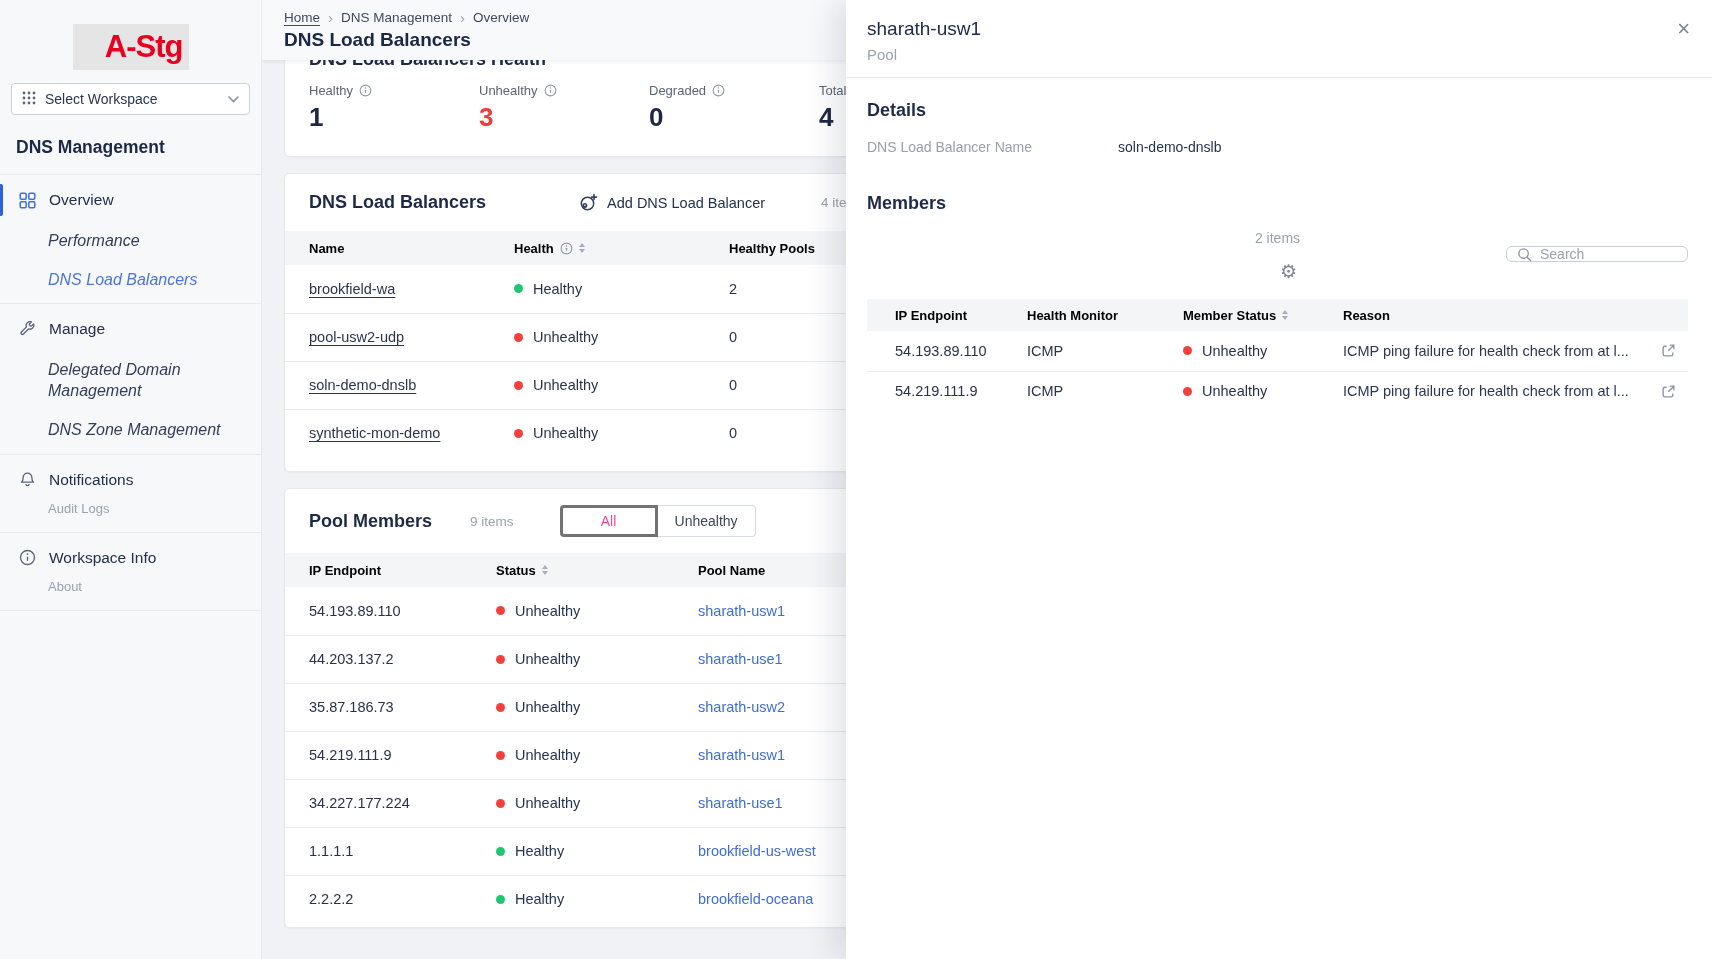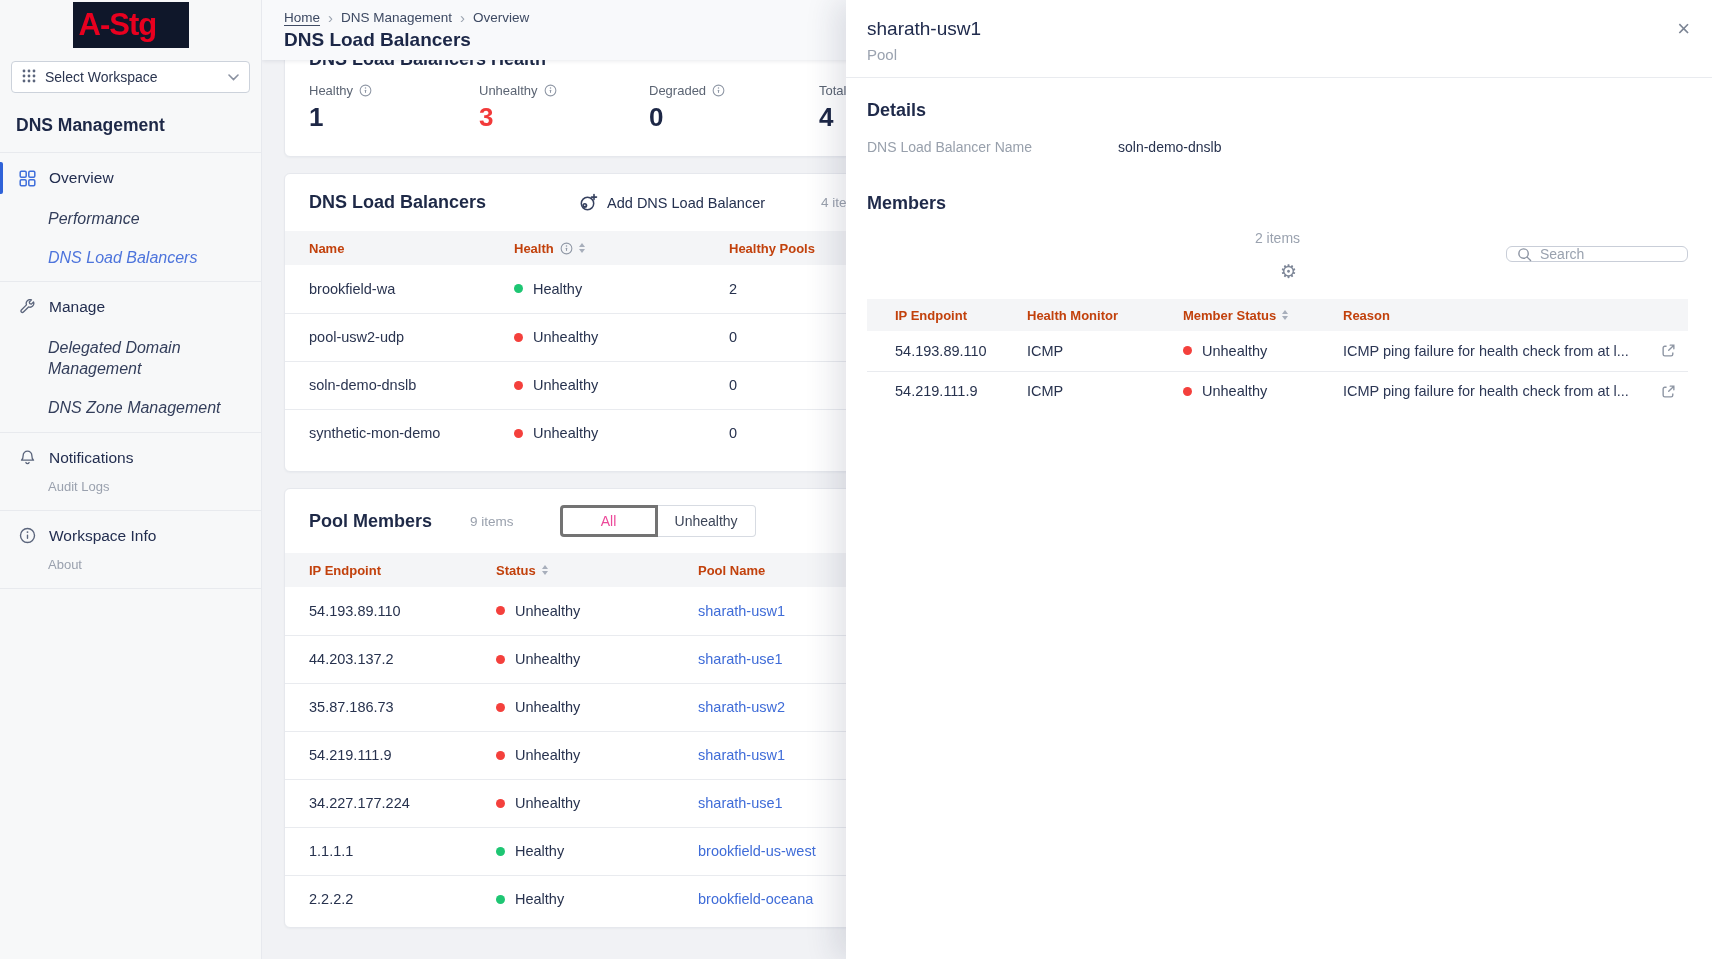--- a/index.html
+++ b/index.html
@@ -2,21 +2,21 @@
 <html><head>
 <meta charset="utf-8">
 <style>
   * { margin:0; padding:0; box-sizing:border-box; }
   html,body { width:1712px; height:959px; }
   body { font-family:"Liberation Sans", "DejaVu Sans", sans-serif; background:#f1f2f5; color:#2a3450; }
   .app { position:relative; width:1712px; height:959px; overflow:hidden; }
 
   
   .sidebar { position:absolute; left:0; top:0; bottom:0; width:262px; background:#f7f8f9; border-right:1px solid #e7e9ee; z-index:20; }
-  .logo-box { width:116px; margin:2px auto 0; background:#0f172a; text-align:left; padding:5px 6px; }
+  .logo-box { width:116px; margin:24px auto 0; background:#e5e5e5; text-align:right; padding:5px 6px; }
   .logo-box span { font-size:31px; font-weight:800; color:#e8001f; letter-spacing:-1px; }
   .ws-select { display:flex; align-items:center; gap:9px; width:calc(100% - 22px); margin:13px 11px 0; height:32px;
     background:#fff; border:1px solid #ccd2db; border-radius:4px; padding:0 10px; font-size:14px; color:#2b3550; cursor:pointer; }
   .ws-select .grow { flex:1; text-align:left; font-family:inherit; }
   .product-title { font-size:17.5px; font-weight:700; color:#1d2847; margin:22px 16px 16px; }
   .sb-divider { border-top:1px solid #e8eaee; margin:4px 0; }
   .nav-section { position:relative; display:flex; align-items:center; gap:13px; padding:12px 16px 12px 19px; font-size:15.5px; color:#232e50; cursor:pointer; }
   .nav-section .active-bar { position:absolute; left:0; top:5px; bottom:5px; width:3px; background:#2f62d8; border-radius:0 2px 2px 0; }
   .nav-section .sb-icon { color:#5b657c; display:inline-flex; }
   .nav-section.current .sb-icon { color:#3f6edb; }
@@ -43,34 +43,34 @@
   .card-title { font-size:18px; font-weight:600; color:#1e2947; }
   .stats-row { display:flex; margin-top:12px; }
   .stat { width:170px; }
   .stat-label { display:flex; align-items:center; gap:6px; font-size:13px; color:#5b6473; height:16px; }
   .stat-value { margin-top:4px; font-size:26px; line-height:30px; font-weight:700; color:#1d2746; }
   .stat-value.danger { color:#f23a3a; }
   .info-icon { color:#8f97a5; display:inline-flex; }
 
   
   table { border-collapse:collapse; width:100%; table-layout:fixed; }
-  thead th { background:#f4f5f7; font-size:13px; font-weight:700; color:#c2410c; text-align:left; height:34px; padding:0; }
+  thead th { background:#f4f5f7; font-size:13px; font-weight:700; color:#000000; text-align:left; height:34px; padding:0; }
   tbody td { font-size:14.5px; color:#27324e; height:48px; padding:0; border-top:1px solid #e9ebef; }
   tbody tr:first-child td { border-top:none; }
   .th-inner { display:flex; align-items:center; gap:6px; }
   .pad-first { padding-left:24px; }
   .sort { display:inline-flex; flex-direction:column; gap:2px; }
   .sort i { display:block; width:0; height:0; border-left:3.5px solid transparent; border-right:3.5px solid transparent; }
   .sort .up { border-bottom:4px solid #a7aebb; }
   .sort .down { border-top:4px solid #a7aebb; }
   .status-cell { display:flex; align-items:center; gap:10px; }
   .dot { width:9px; height:9px; border-radius:50%; flex:0 0 auto; background:#b6bcc7; }
   .dot[data-status="Healthy"] { background:#1ec673; }
   .dot[data-status="Unhealthy"] { background:#f4403c; }
-  .name-link { color:#2a3450; text-underline-offset:3px; cursor:pointer; }
+  .name-link { color:#2a3450; text-decoration:underline; text-underline-offset:3px; cursor:pointer; }
   .blue-link { color:#3f6cd8; cursor:pointer; }
 
   
   .card-head { display:flex; align-items:center; padding:18px 24px; }
   .add-btn { display:flex; align-items:center; gap:9px; margin-left:92px; background:none; border:none;
     font-family:inherit; font-size:14.5px; font-weight:500; color:#24304f; cursor:pointer; }
   .items-count { font-size:13.5px; color:#9aa1ad; margin-left:56px; }
   .lb-card tbody td:last-child, .pool-card tbody td:last-child { color:#27324e; }
   .card-foot { height:14px; }
 

